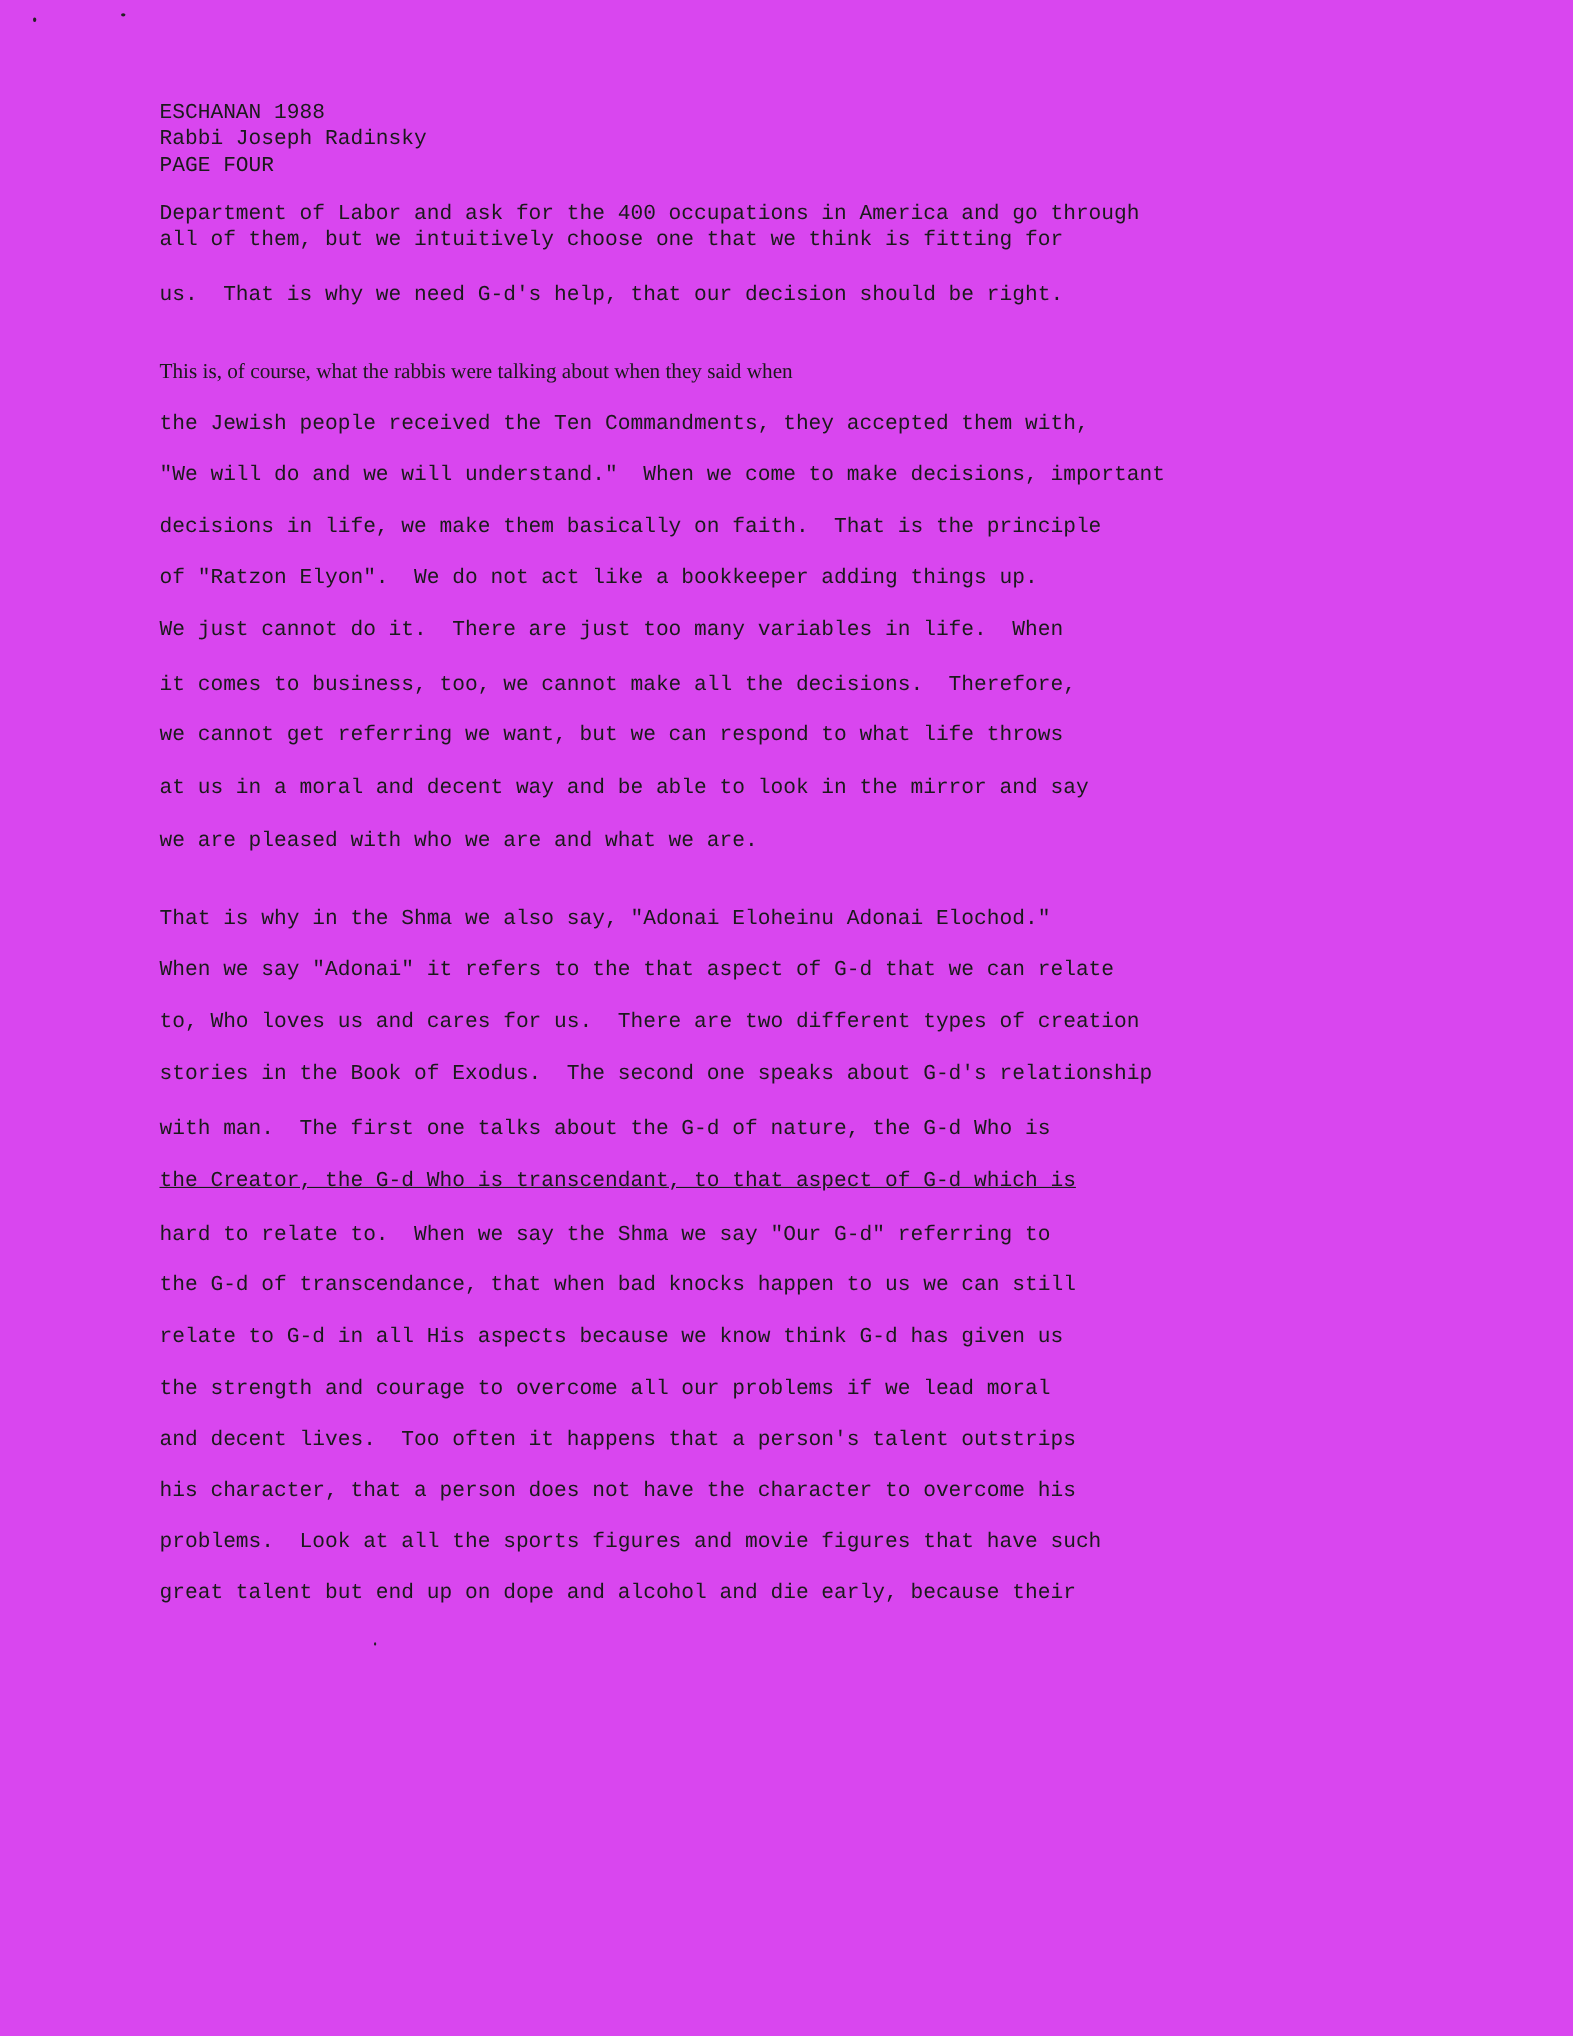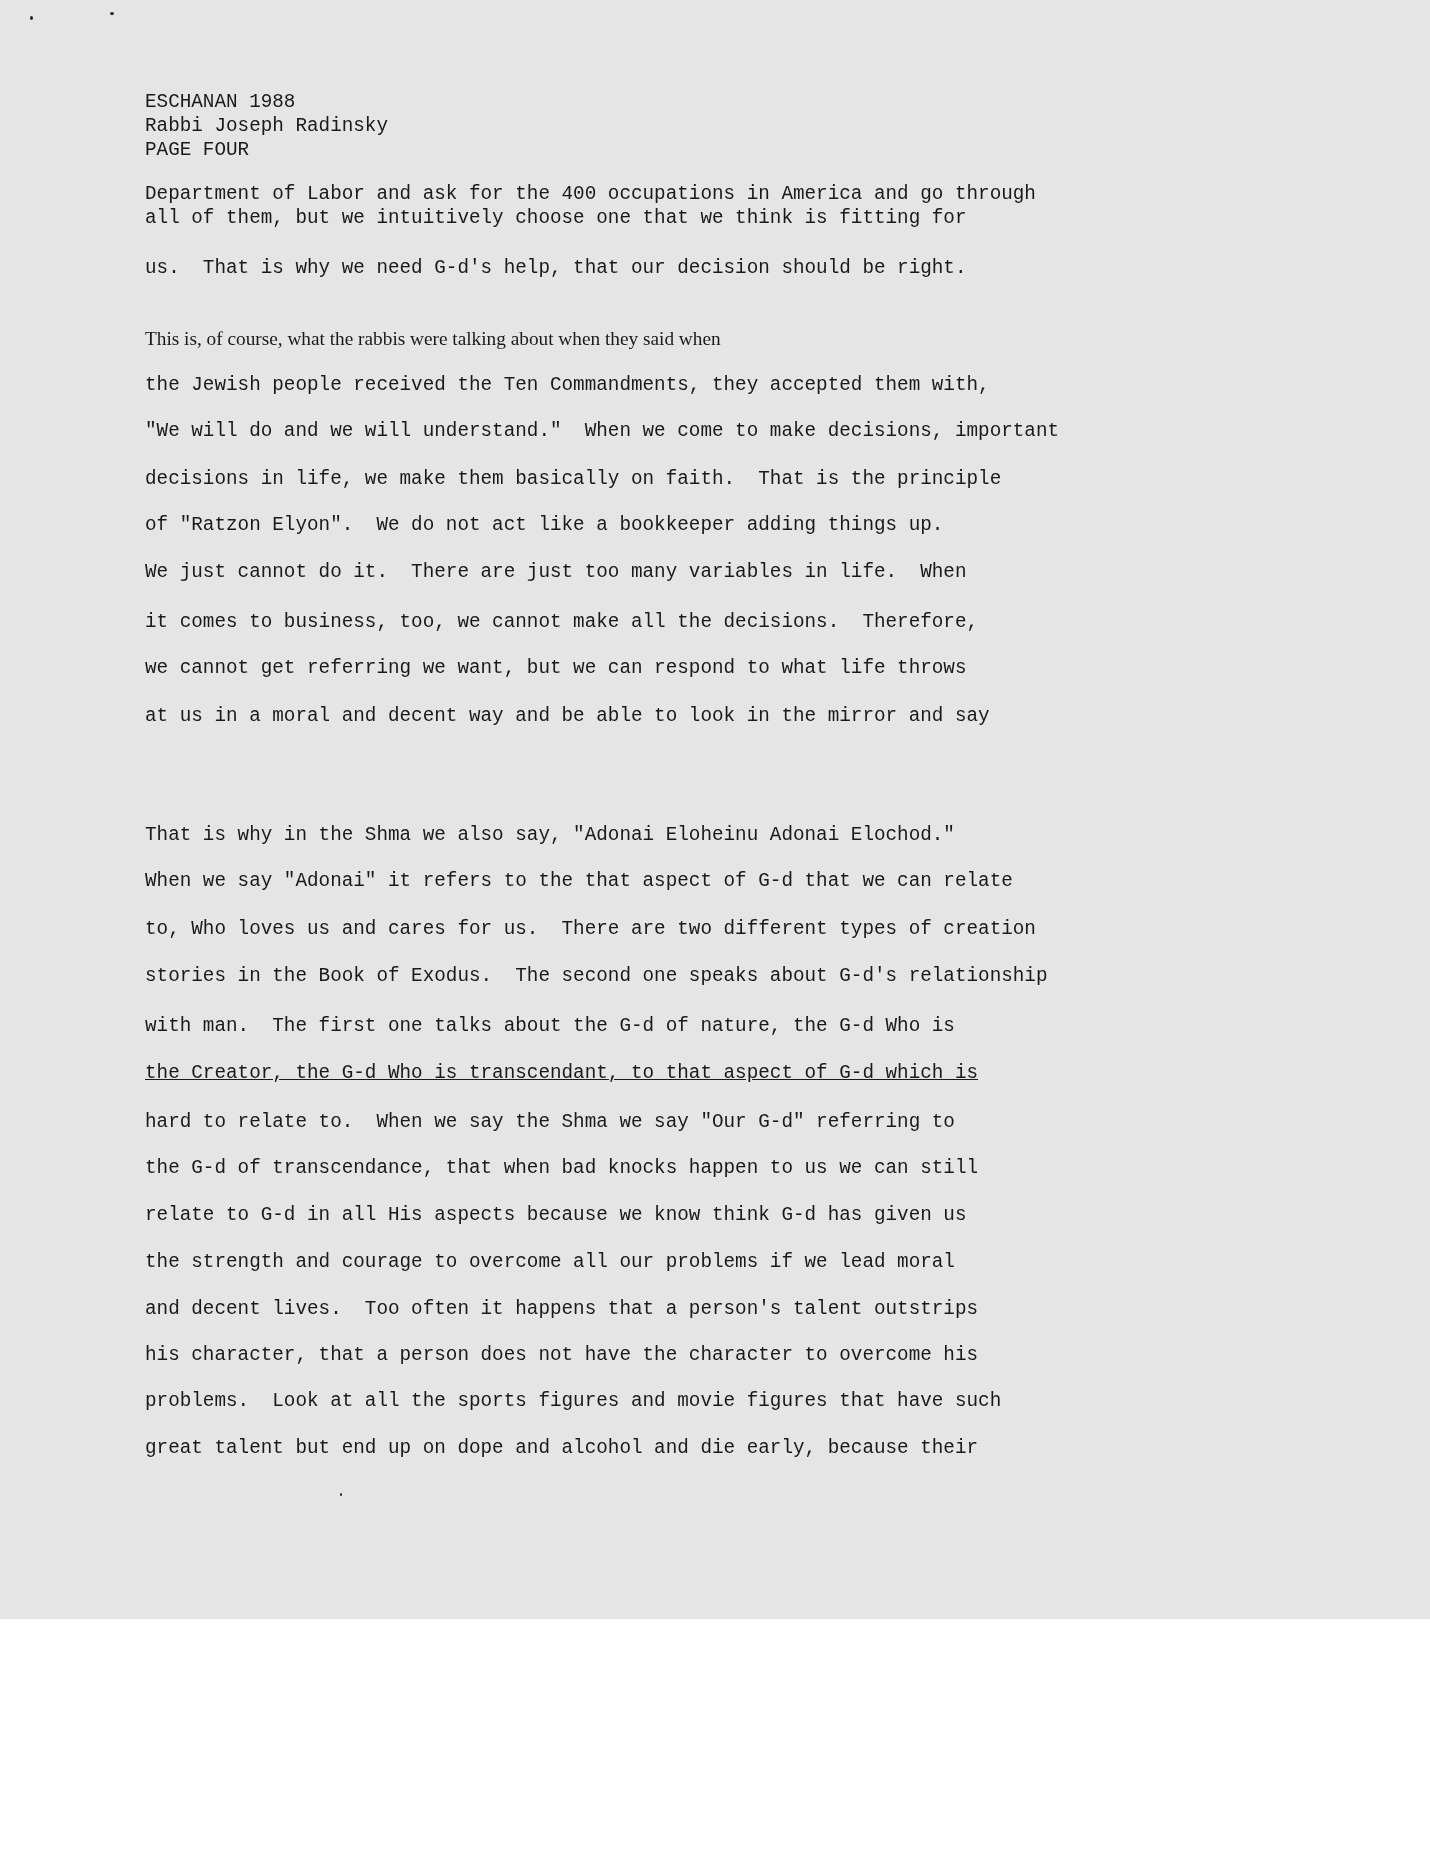--- a/index.html
+++ b/index.html
@@ -13,22 +13,22 @@
       position: relative;
       overflow: hidden;
       color: #1a1a1a;
       font-family: "Liberation Mono", "DejaVu Sans Mono", monospace;
     }
     .page {
       position: absolute;
       left: 0;
       top: 0;
       width: 1430px;
-      height: 1619px;
-      background: #e5e5e5;
+      height: 1851px;
+      background: #d946ef;
     }
     .line {
       position: absolute;
       left: 145px;
       font-size: 19.3px;
       line-height: 22px;
       white-space: pre;
       letter-spacing: 0px;
     }
     .speck {
@@ -55,20 +55,21 @@
 
   <div class="line" style="top:328px;font-family:Liberation Serif, serif;">This is, of course, what the rabbis were talking about when they said when</div>
   <div class="line" style="top:374px;">the Jewish people received the Ten Commandments, they accepted them with,</div>
   <div class="line" style="top:420px;">"We will do and we will understand."  When we come to make decisions, important</div>
   <div class="line" style="top:468px;">decisions in life, we make them basically on faith.  That is the principle</div>
   <div class="line" style="top:514px;">of "Ratzon Elyon".  We do not act like a bookkeeper adding things up.</div>
   <div class="line" style="top:561px;">We just cannot do it.  There are just too many variables in life.  When</div>
   <div class="line" style="top:611px;">it comes to business, too, we cannot make all the decisions.  Therefore,</div>
   <div class="line" style="top:657px;">we cannot get referring we want, but we can respond to what life throws</div>
   <div class="line" style="top:705px;">at us in a moral and decent way and be able to look in the mirror and say</div>
+  <div class="line" style="top:753px;">we are pleased with who we are and what we are.</div>
 
   <div class="line" style="top:824px;">That is why in the Shma we also say, "Adonai Eloheinu Adonai Elochod."</div>
   <div class="line" style="top:870px;">When we say "Adonai" it refers to the that aspect of G-d that we can relate</div>
   <div class="line" style="top:918px;">to, Who loves us and cares for us.  There are two different types of creation</div>
   <div class="line" style="top:965px;">stories in the Book of Exodus.  The second one speaks about G-d's relationship</div>
   <div class="line" style="top:1015px;">with man.  The first one talks about the G-d of nature, the G-d Who is</div>
   <div class="line" style="top:1062px;text-decoration:underline;">the Creator, the G-d Who is transcendant, to that aspect of G-d which is</div>
   <div class="line" style="top:1111px;">hard to relate to.  When we say the Shma we say "Our G-d" referring to</div>
   <div class="line" style="top:1157px;">the G-d of transcendance, that when bad knocks happen to us we can still</div>
   <div class="line" style="top:1204px;">relate to G-d in all His aspects because we know think G-d has given us</div>

